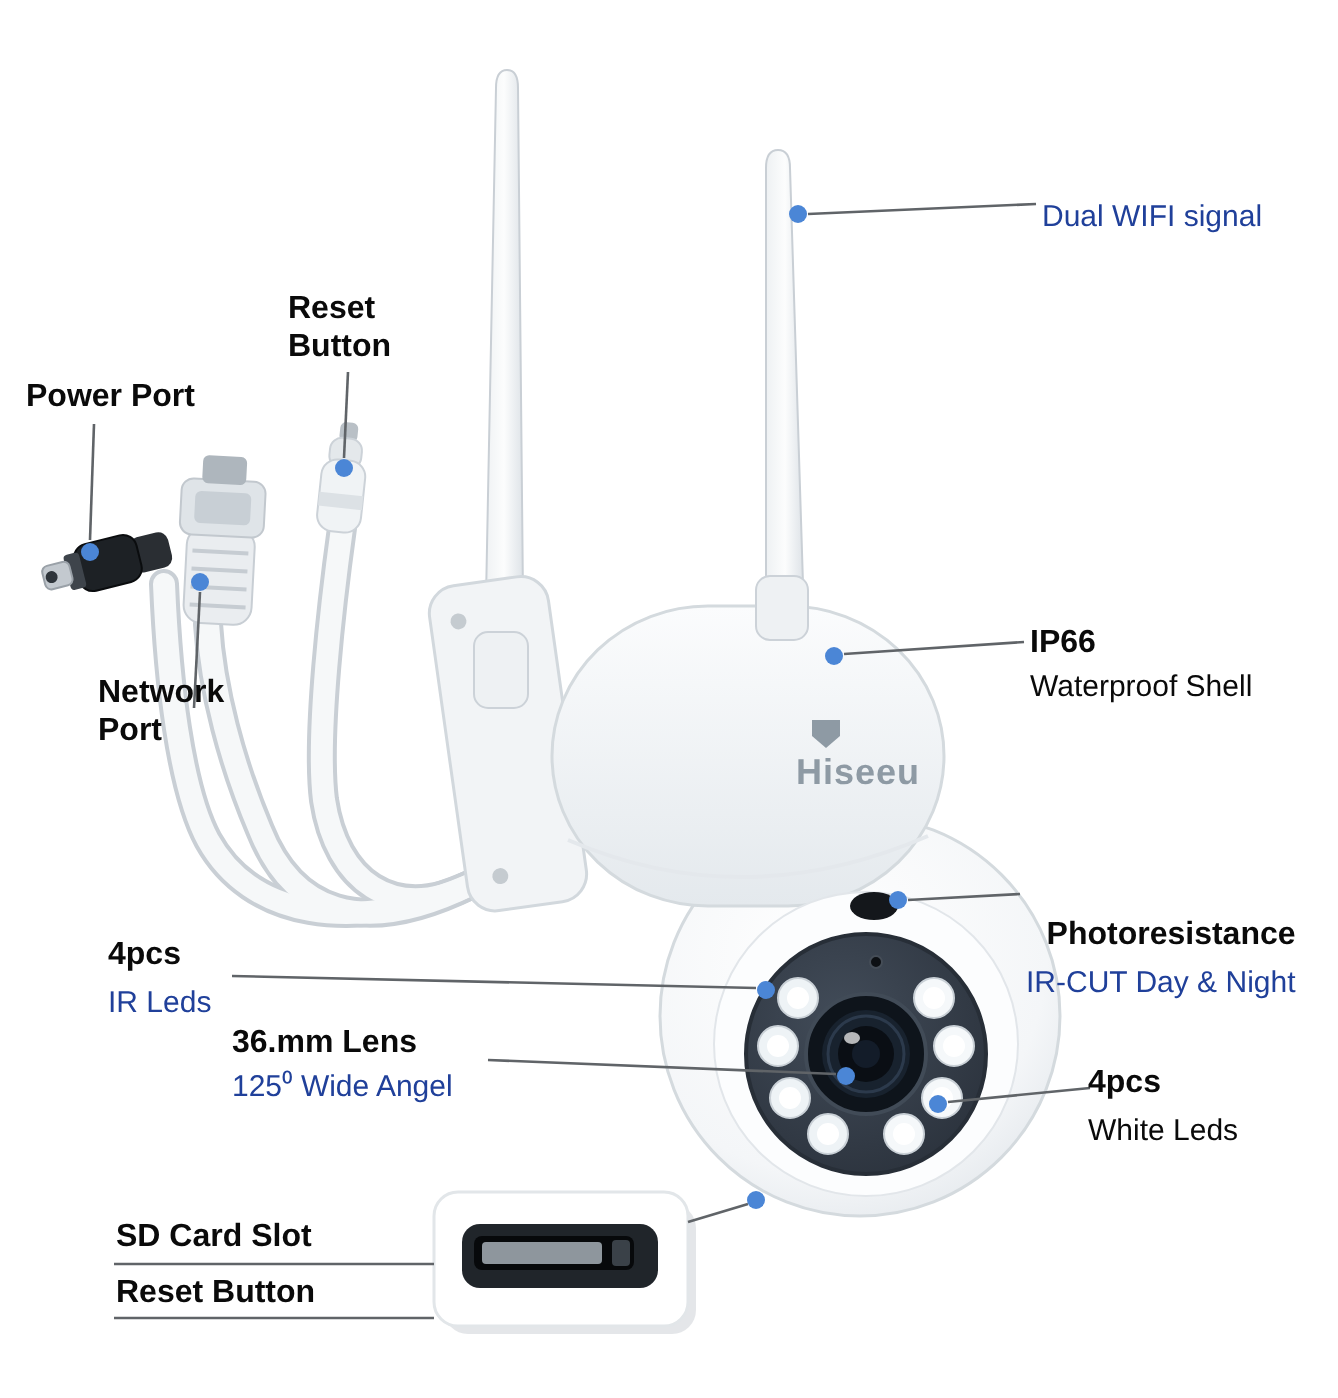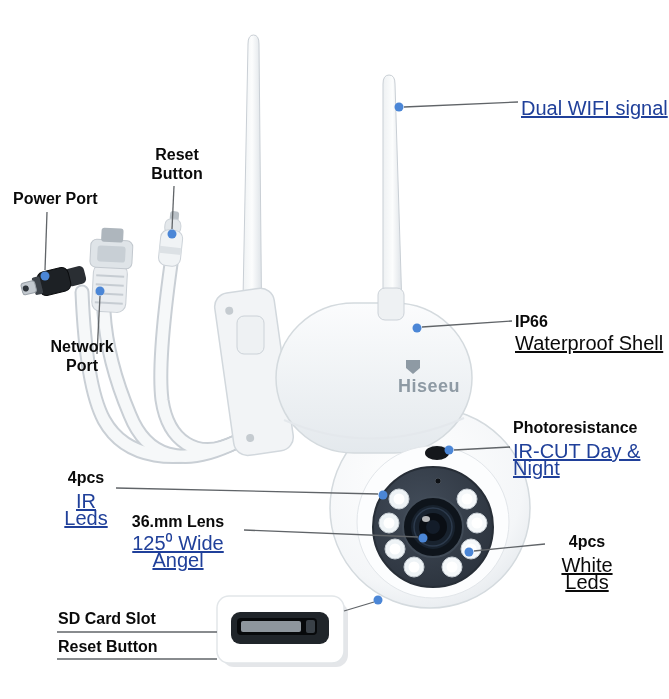--- a/index.html
+++ b/index.html
@@ -4,25 +4,25 @@
 <style>
   html,body{margin:0;padding:0;background:#ffffff;}
   .stage{
     position:relative;width:669px;height:699px;background:#ffffff;overflow:hidden;
     font-family:"Liberation Sans", sans-serif;
   }
   svg.illus{position:absolute;left:0;top:0;}
   .lbl{position:absolute;}
   .main{font-weight:bold;font-size:16px;line-height:18px;color:#0a0a0a;}
   .main2{font-weight:bold;font-size:16px;line-height:19px;color:#0a0a0a;}
-  .sub{font-size:20px;line-height:17px;margin-top:6px;color:#0a0a0a;text-decoration:underline;}
+  .sub{font-size:15px;line-height:17px;margin-top:6px;color:#0a0a0a;}
   .sub.blue{color:#20409a;}
   .gap8{margin-top:4px;}
   .gap10{margin-top:10px;}
-  .center{text-align:center;}
+  .center{}
 </style>
 </head>
 <body>
 
 <div class="stage">
 
   <svg class="illus" width="669" height="699" viewBox="0 0 669 699">
     <defs>
       <radialGradient id="gSphere" cx="42%" cy="35%" r="78%">
         <stop offset="0%" stop-color="#ffffff"></stop>
@@ -188,21 +188,21 @@
   <div class="lbl center" style="left:49px;top:337px;width:66px;">
     <div class="main2">Network</div>
     <div class="main2">Port</div>
   </div>
 
   <div class="lbl" style="left:515px;top:313px;">
     <div class="main">IP66</div>
     <div class="sub gap8">Waterproof Shell</div>
   </div>
 
-  <div class="lbl" style="left:513px;top:419px;">
+  <div class="lbl" style="left:513px;top:459px;text-align:right;">
     <div class="main">Photoresistance</div>
     <div class="sub blue">IR-CUT Day &amp; Night</div>
   </div>
 
   <div class="lbl center" style="left:54px;top:469px;width:64px;">
     <div class="main">4pcs</div>
     <div class="sub blue">IR Leds</div>
   </div>
 
   <div class="lbl center" style="left:116px;top:513px;width:124px;">

